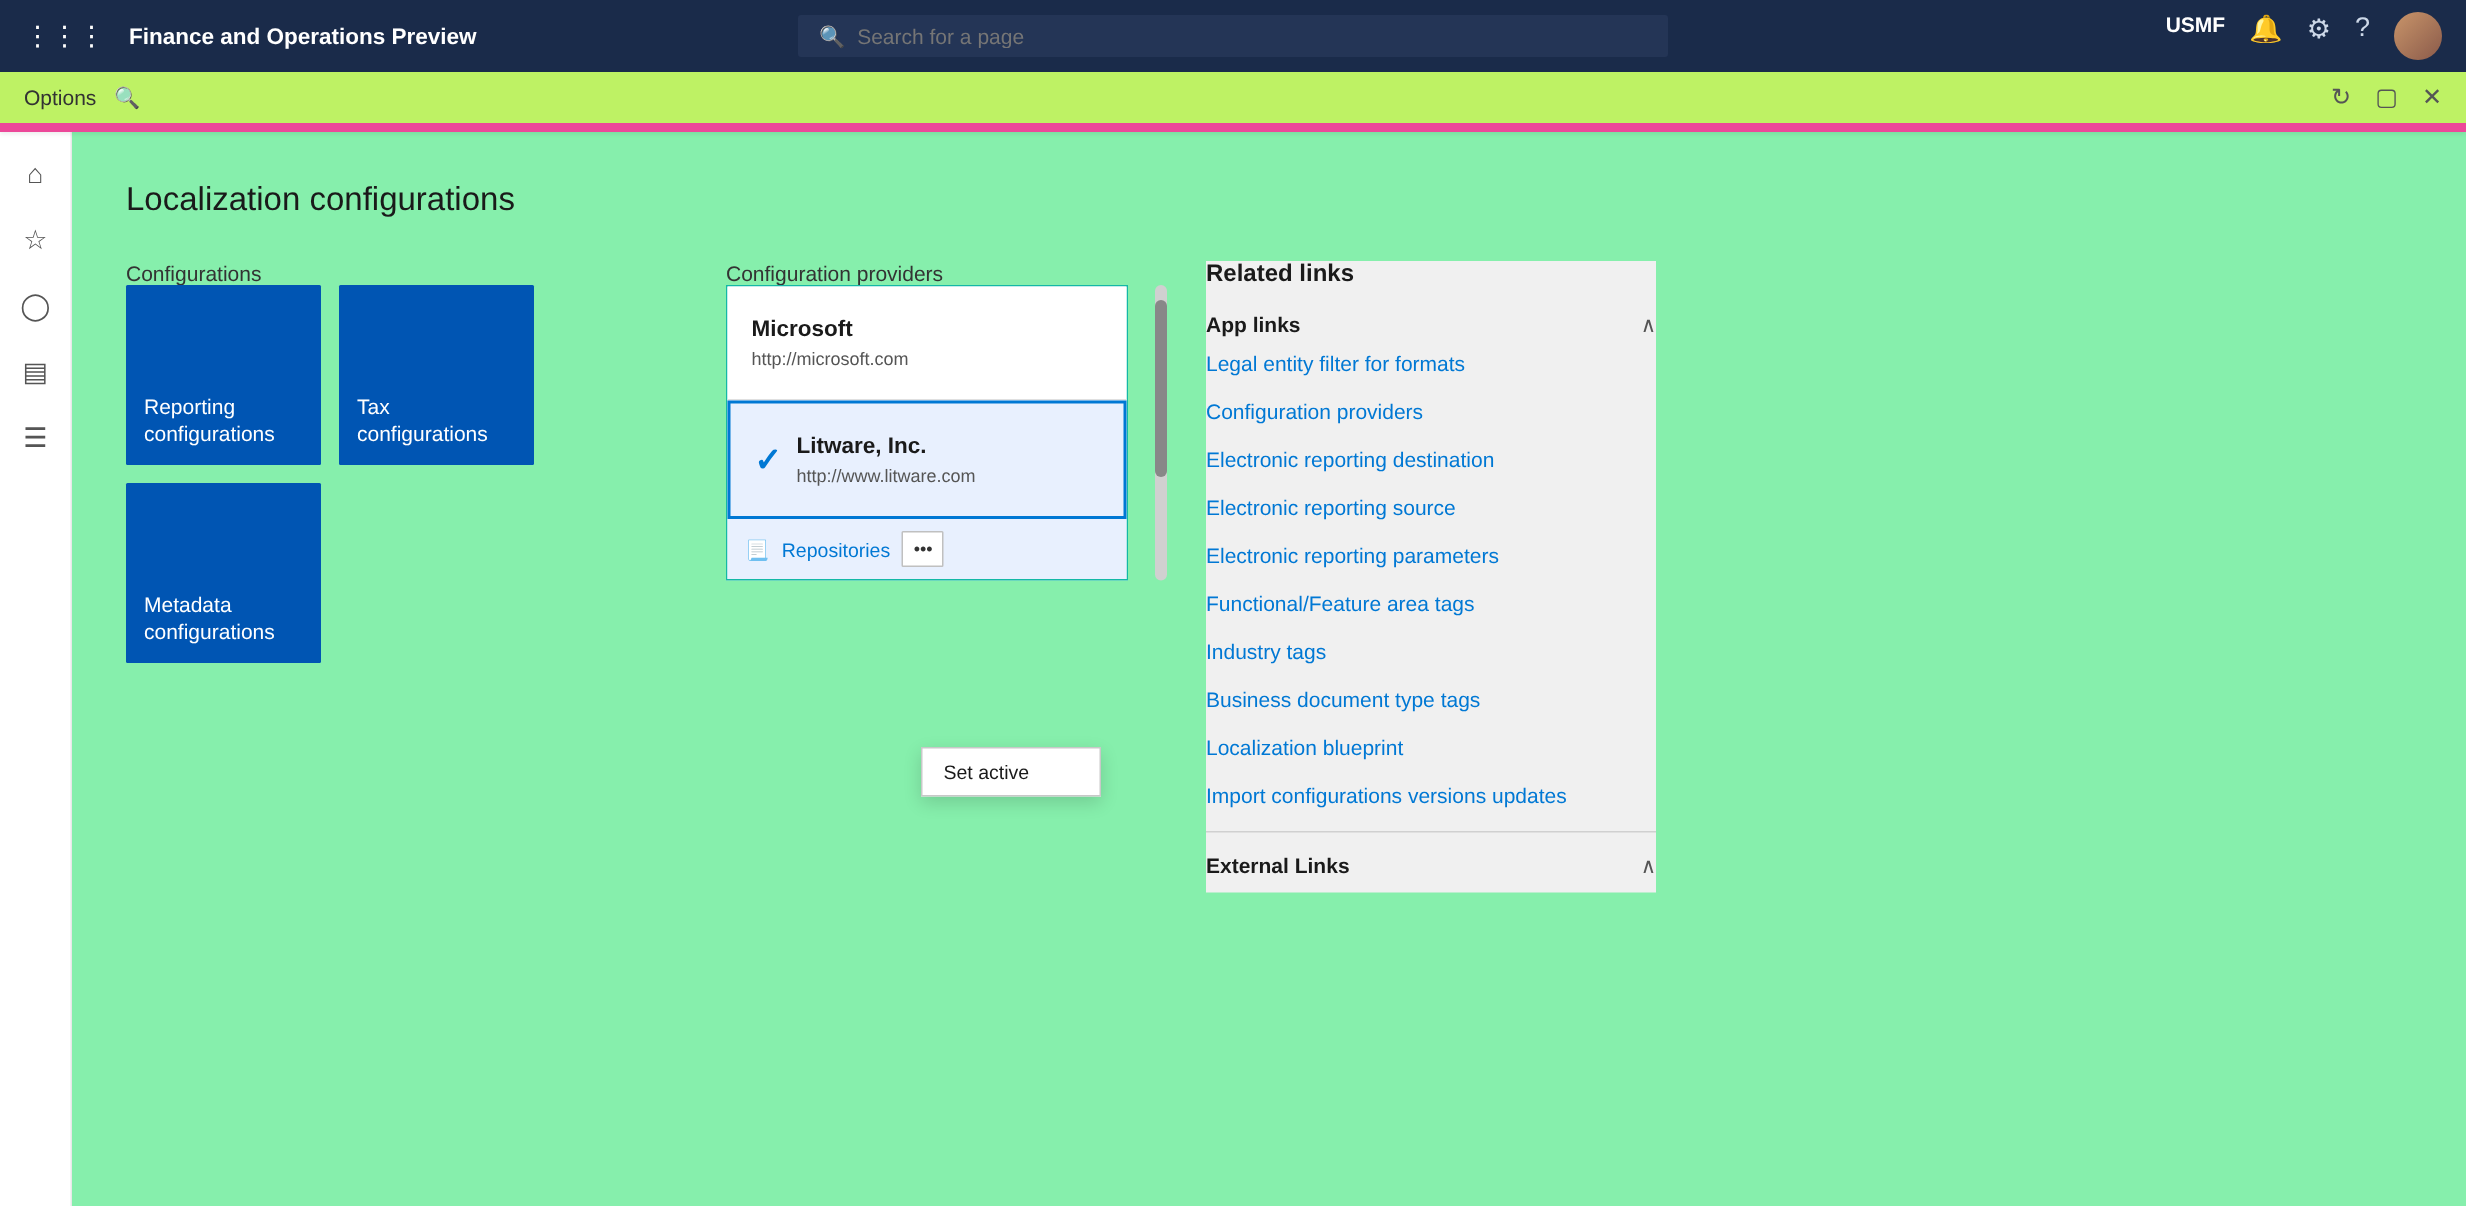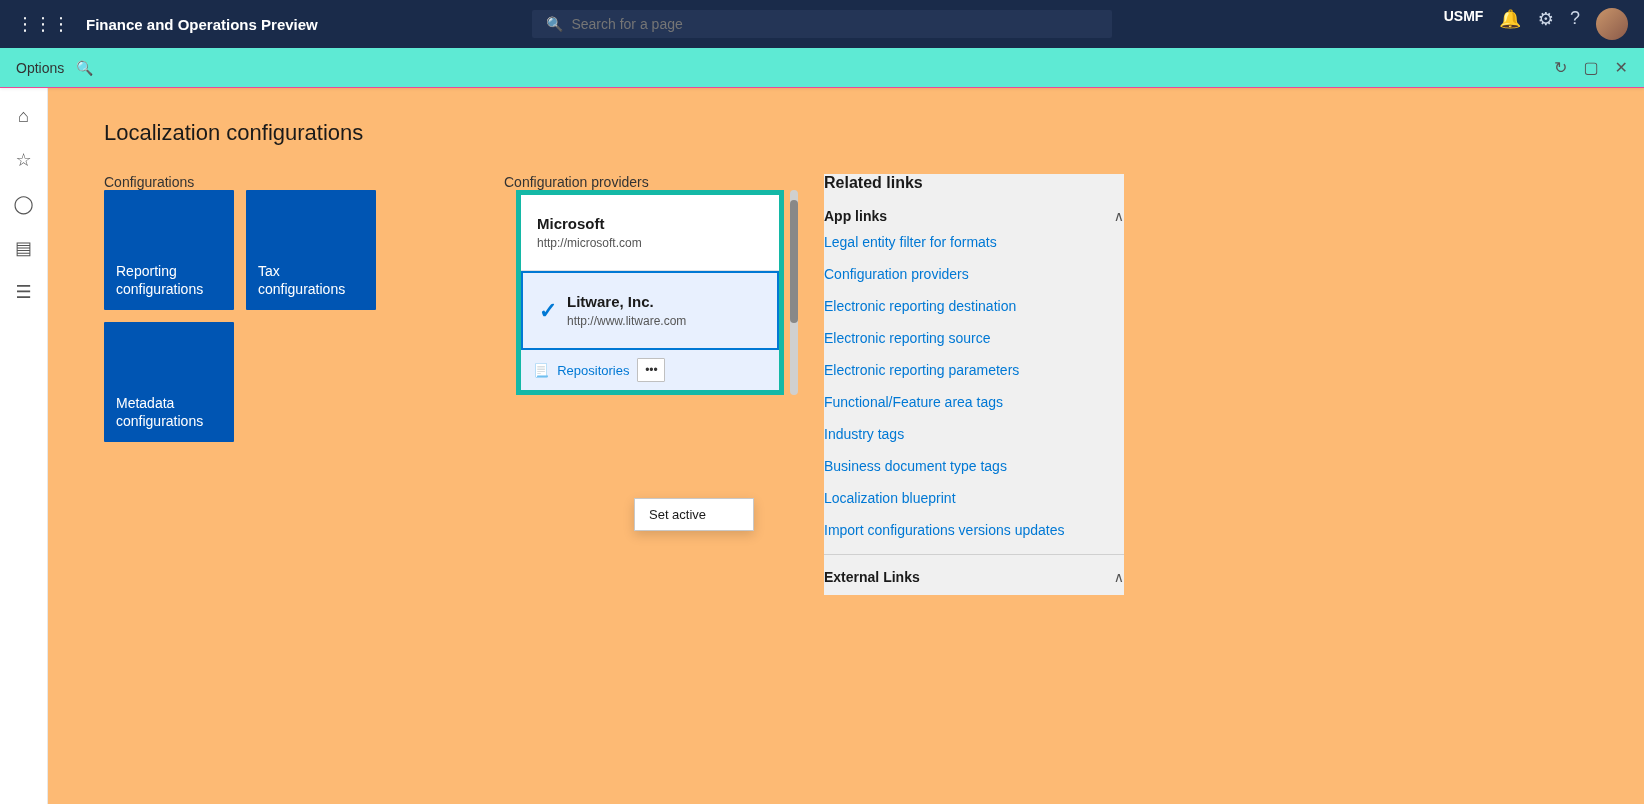--- a/index.html
+++ b/index.html
@@ -35,27 +35,27 @@
     }
     .search-bar .search-icon { color: #8aa0be; font-size: 14px; }
     .top-nav-right { display: flex; gap: 16px; margin-left: auto; }
     .top-nav-right .company { color: #fff; font-size: 14px; font-weight: 600; }
     .top-nav-right .icon-btn { color: #cdd8e8; font-size: 18px; cursor: pointer; }
     .avatar { width: 32px; height: 32px; border-radius: 50%; background: #8a6a5a; overflow: hidden; cursor: pointer; }
     .avatar-img { width: 100%; height: 100%; background: linear-gradient(135deg, #c9956a, #8a5a4a); }
 
     
     .options-bar {
-      background: #5eead4;
+      background: #bef264;
       height: 40px;
       display: flex;
       align-items: center;
       padding: 0 16px;
       gap: 12px;
-      border-bottom: 1px solid #ec4899;
+      border-bottom: 6px solid #ec4899;
       position: fixed;
       top: 48px; left: 0; right: 0;
       z-index: 99;
       box-shadow: 0 1px 3px rgba(0,0,0,0.08);
     }
     .options-bar .options-text { font-size: 14px; color: #333; }
     .options-bar .search-icon-small { color: #666; font-size: 14px; cursor: pointer; }
     .options-bar-right { margin-left: auto; display: flex; gap: 16px; }
     .options-bar-right .icon-btn { color: #555; font-size: 16px; cursor: pointer; }
 
@@ -73,22 +73,22 @@
       padding-top: 8px;
       gap: 4px;
       z-index: 50;
     }
     .sidebar-icon { width: 40px; height: 40px; display: flex; align-items: center; justify-content: center; color: #555; font-size: 18px; cursor: pointer; border-radius: 2px; }
 
     
     .main-content {
       margin-top: 88px;
       margin-left: 48px;
-      padding: 32px 56px;
-      background: #fdba74;
+      padding: 32px 36px;
+      background: #86efac;
       min-height: calc(100vh - 88px);
     }
     .page-title { font-size: 22px; font-weight: 400; color: #1a1a1a; margin-bottom: 28px; }
 
     
     .section-label { font-size: 14px; color: #333; font-weight: 400; }
 
     .content-layout { display: flex; gap: 40px; align-items: flex-start; }
 
     
@@ -103,25 +103,24 @@
       font-size: 14px;
       font-weight: 400;
       cursor: pointer;
       border-radius: 1px;
       line-height: 1.3;
     }
 
     
     .providers-section { min-width: 280px; }
     .providers-container {
-      border: 5px solid #14b8a6;
+      border: 1px solid #14b8a6;
       background: #fff;
       width: 268px;
       position: relative;
-      margin-left: 12px;
     }
     .provider-card {
       padding: 20px 16px;
       border-bottom: 1px solid #e0e0e0;
       background: #fff;
     }
     .provider-card.active {
       background: #e8f0fe;
       border: 2px solid #0078d4;
       position: relative;

